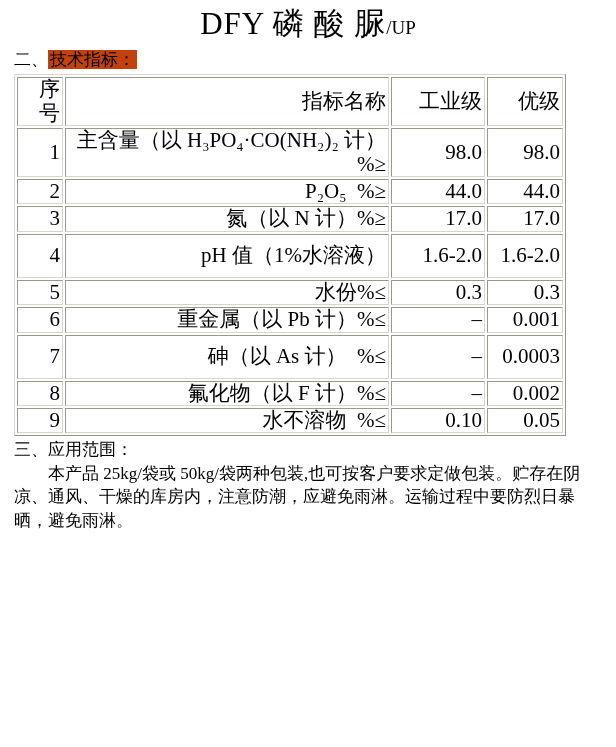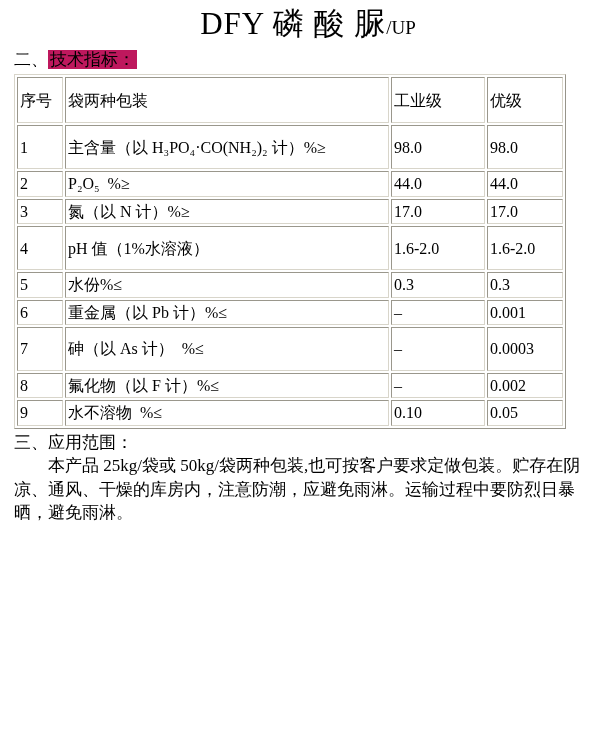--- a/index.html
+++ b/index.html
@@ -44,38 +44,38 @@
   }
   .heading.first {
     margin-top: 22px;
   }
   .para {
     margin: 0;
     text-indent: 2em;
     white-space: pre-wrap;
   }
   .hl {
-    background: #be185d;
+    background: #c2410c;
     padding: 0 2px;
   }
   table.spec {
     border-collapse: separate;
     border-spacing: 2px;
     table-layout: fixed;
     width: 552px;
     margin: 3px 0 2px 0;
     border: 1px solid;
     border-color: #d8d5ca #97948a #97948a #d8d5ca;
   }
   table.spec td {
     border: 1px solid;
     border-color: #9a978c #d8d5ca #d8d5ca #9a978c;
-    text-align: left;
+    text-align: right;
     vertical-align: middle;
-    font-size: 16px;
+    font-size: 21px;
     padding: 0 2px;
     white-space: pre-wrap;
     overflow: hidden;
   }
   tr.r-head td { height: 44px; }
   tr.r-tall td { height: 42px; }
   tr.r-short td { height: 21px; }
 </style>
 </head>
 <body>
@@ -93,21 +93,21 @@
     <table class="spec">
       <colgroup>
         <col style="width:46px">
         <col style="width:324px">
         <col style="width:94px">
         <col style="width:76px">
       </colgroup>
       <tbody>
         <tr class="r-head">
           <td>序号</td>
-          <td>袋两种包装</td>
+          <td>指标名称</td>
           <td>工业级</td>
           <td>优级</td>
         </tr>
         <tr class="r-tall">
           <td>1</td>
           <td>主含量（以 H₃PO₄·CO(NH₂)₂ 计）%≥</td>
           <td>98.0</td>
           <td>98.0</td>
         </tr>
         <tr class="r-short">

